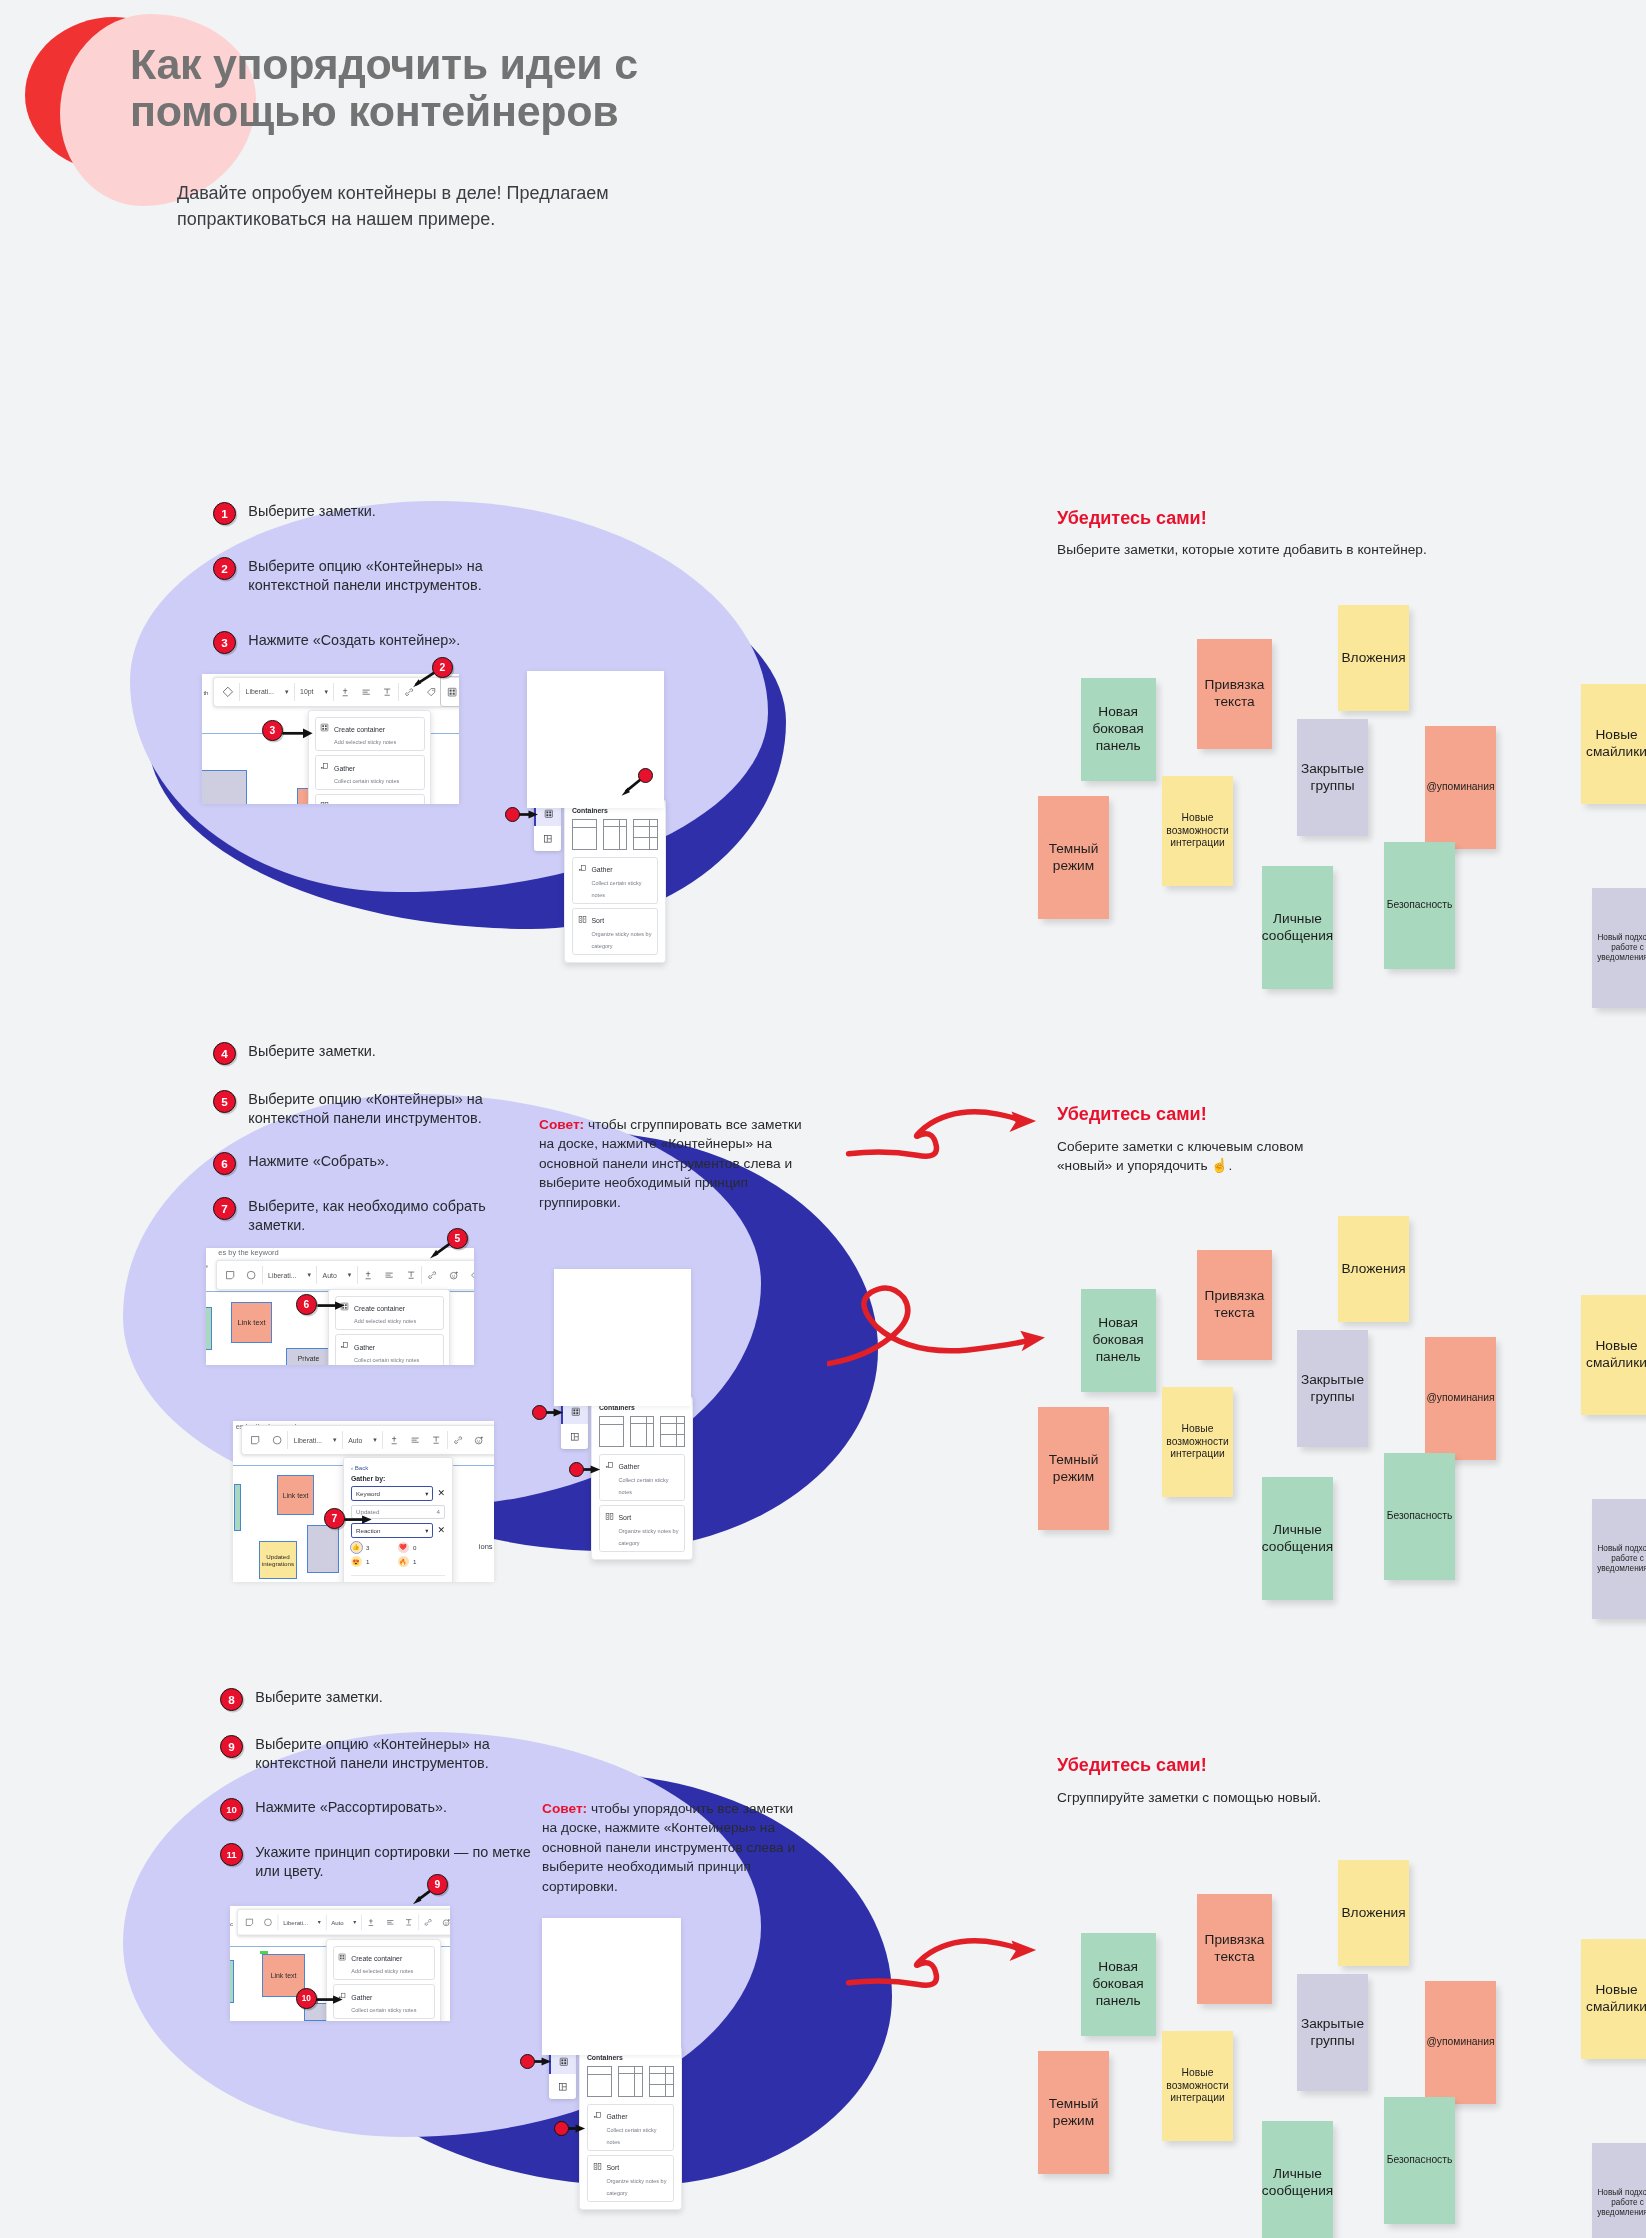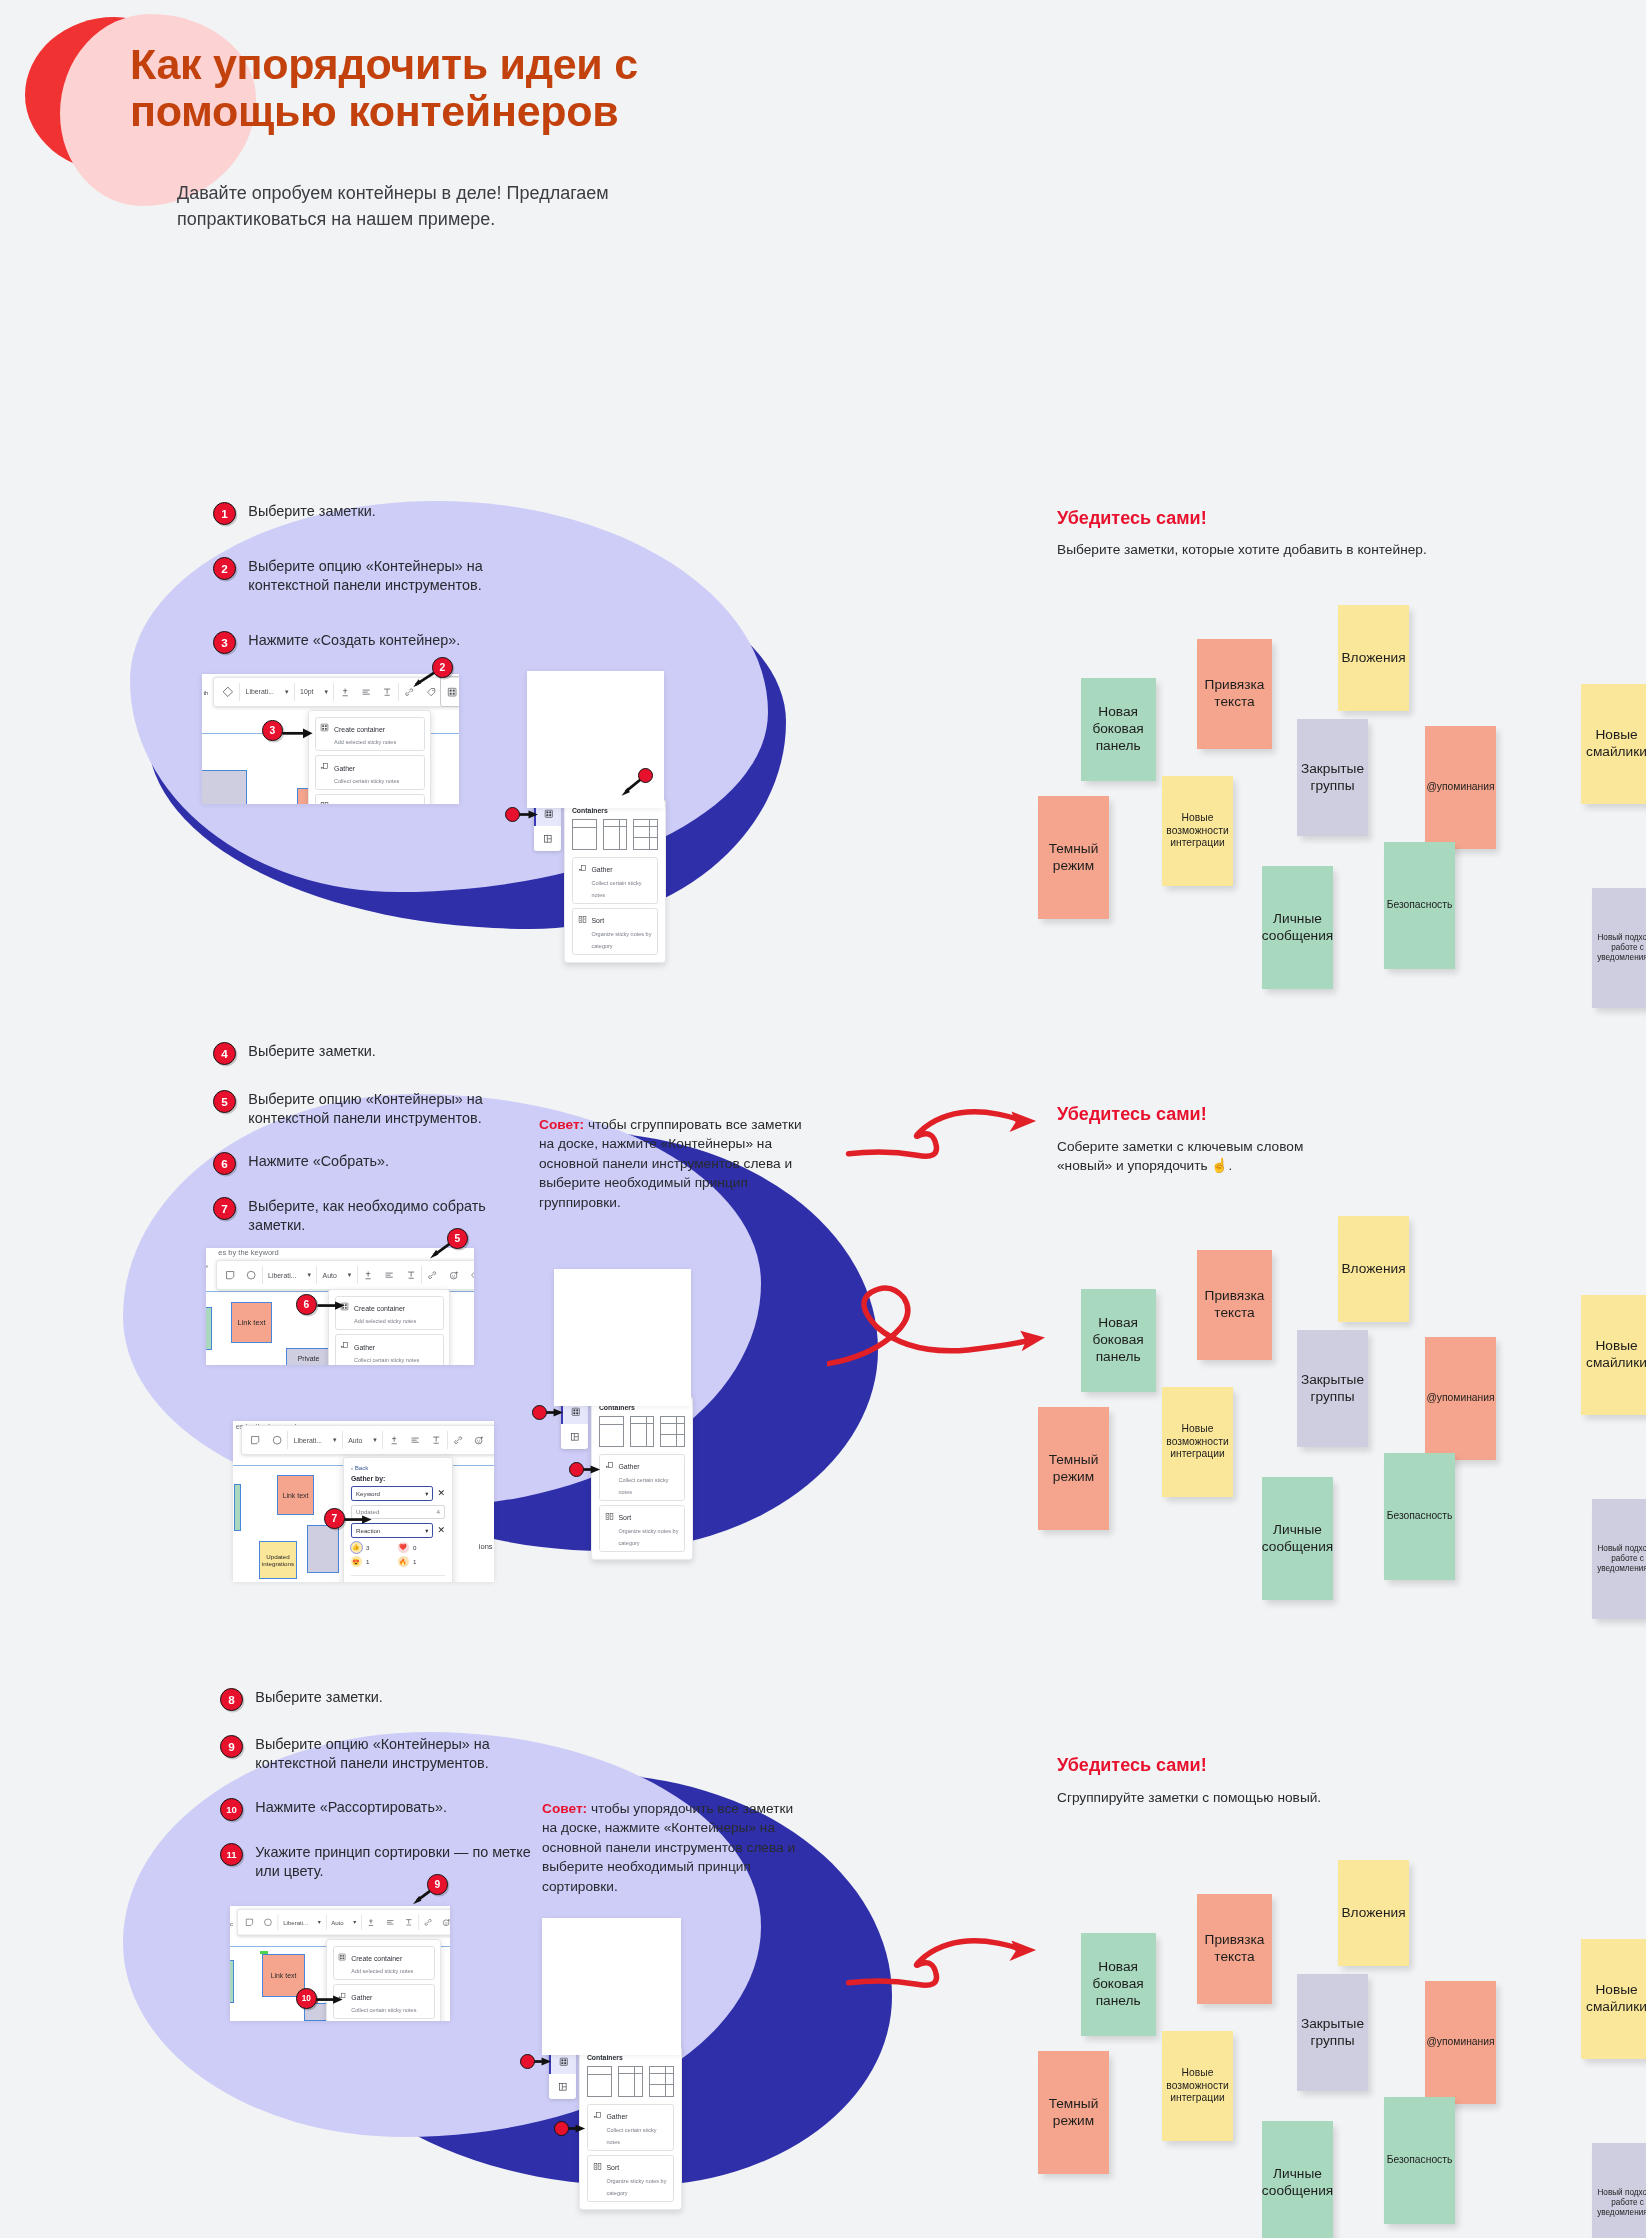--- a/index.html
+++ b/index.html
@@ -18,21 +18,21 @@
     position: absolute; left: 25px; top: 16.5px; width: 172px; height: 156px;
     background: #f03232; border-radius: 52% 48% 46% 54% / 50% 52% 48% 50%;
   }
   .hero-blob-pink {
     position: absolute; left: 60px; top: 13.7px; width: 196px; height: 192px;
     background: #fcd2d2; border-radius: 46% 54% 58% 42% / 52% 44% 56% 48%;
   }
   .hero-text { position: absolute; left: 130px; top: 41px; width: 700px; z-index: 5; }
   .hero-title {
     font-size: 43px; line-height: 1.10; font-weight: 700; letter-spacing: -0.3px;
-    color: #c2410c; width: 604px;
+    color: #737373; width: 604px;
   }
   .hero-lead {
     margin-top: 13.7px; font-size: 18px; line-height: 1.42; color: #3a3d42; width: 617px;
   }
   .hero-sub {
     margin-top: 44px; margin-left: 47px; font-size: 18px; line-height: 1.48;
     color: #3a3d42; width: 576px;
   }
 
   

